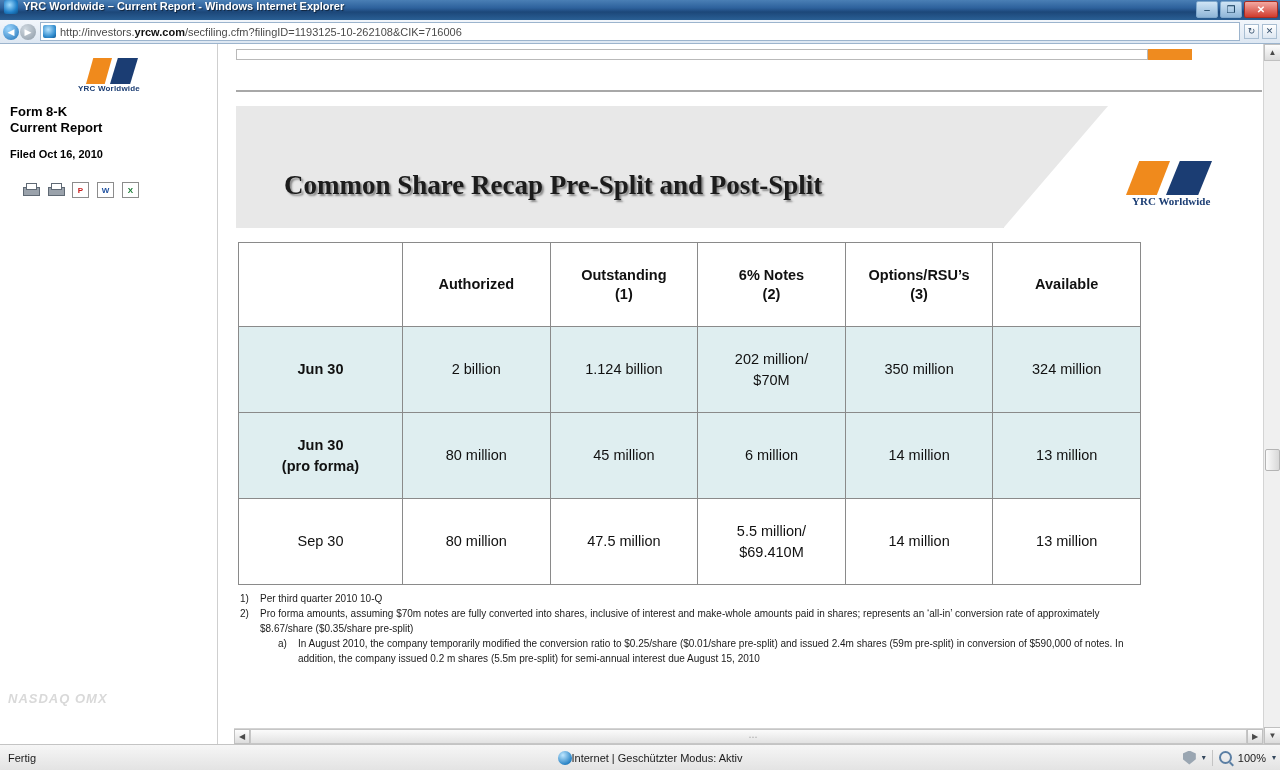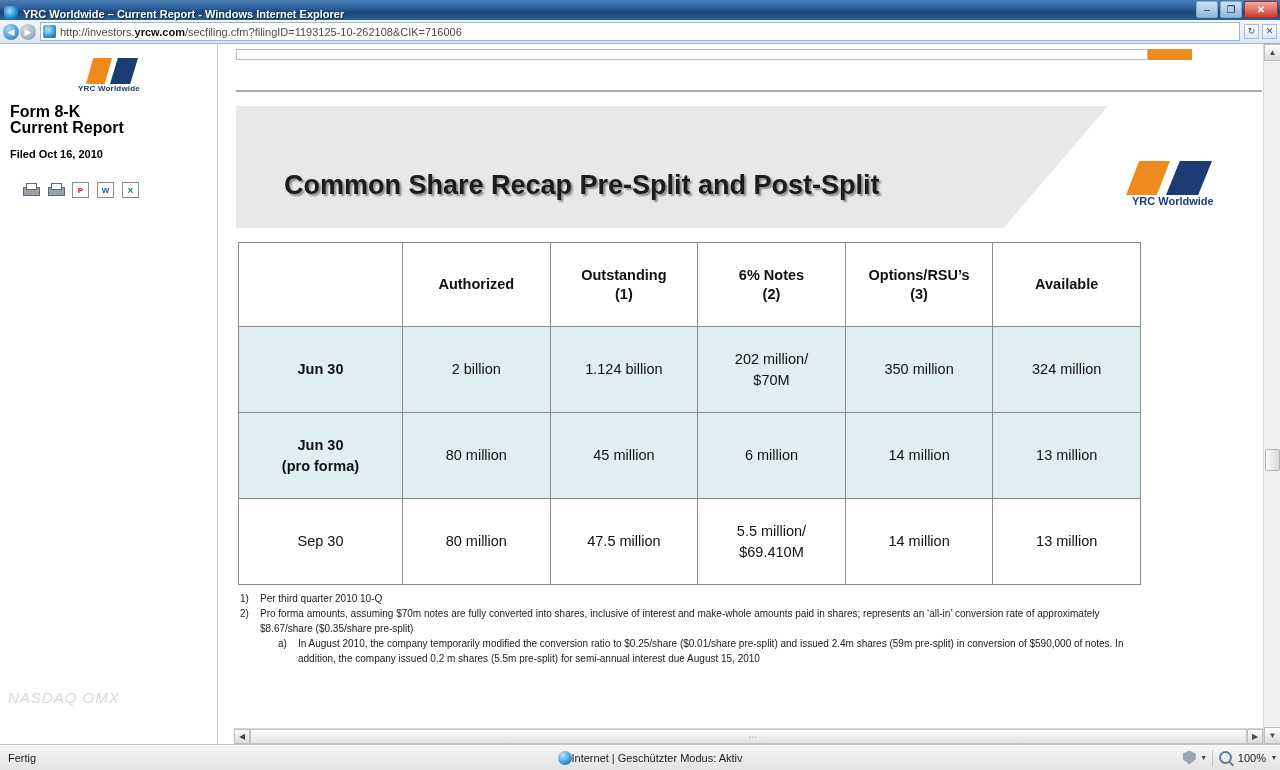--- a/index.html
+++ b/index.html
@@ -10,21 +10,21 @@
     font-family: "Liberation Sans", sans-serif;
     background: #ffffff;
   }
 
   
   .titlebar {
     height: 20px;
     background: linear-gradient(to bottom, #3a6ea5 0%, #2b5party 0%, #1f4f82 45%, #1a4472 100%);
     background: linear-gradient(to bottom, #4a7fb5 0%, #2d619c 40%, #1c4779 60%, #2a5f94 100%);
     display: flex;
-    align-items: flex-end;
+    align-items: flex-start;
     padding: 0 2px 0 4px;
     position: relative;
   }
   .titlebar .tb-icon {
     width: 14px; height: 14px;
     margin-right: 5px;
     border-radius: 2px;
     background: radial-gradient(circle at 40% 35%, #9fdcff 0%, #1f7fc8 60%, #0d4f85 100%);
     flex: none;
   }
@@ -143,21 +143,21 @@
     width: 28px; height: 26px;
     background: #1b3d73;
     clip-path: polygon(28% 0, 100% 0, 72% 100%, 0 100%);
   }
   .yrc-logo .lgtext {
     position: absolute; left: 6px; top: 26px;
     font-size: 8px; font-weight: bold; color: #1b3d73;
     letter-spacing: 0.2px;
   }
   .left-title {
-    font-size: 16px; font-weight: bold; color: #000;
+    font-size: 13px; font-weight: bold; color: #000;
     margin-top: 12px; line-height: 16px;
   }
   .left-sub {
     font-size: 11px; font-weight: bold; color: #000;
     margin-top: 12px;
   }
   .icon-row { display: flex; gap: 8px; margin-top: 22px; padding-left: 12px; }
   .doc-icon {
     width: 17px; height: 16px;
     position: relative;
@@ -177,22 +177,22 @@
     content: ""; position: absolute; left: 4px; top: 1px;
     width: 9px; height: 5px; background: #ffffff; border: 1px solid #5f6974;
   }
   .doc-icon.pdf { background: #ffffff; color: #c81c1c; }
   .doc-icon.word { background: #ffffff; color: #1d4f9e; }
   .doc-icon.excel { background: #ffffff; color: #1a7a34; }
 
   .nasdaq {
     position: absolute;
     left: 8px; bottom: 38px;
-    font-size: 15px;
-    font-weight: normal;
+    font-size: 13px;
+    font-weight: bold;
     font-style: italic;
     color: #d9d9d9;
     letter-spacing: 1px;
   }
 
   
   .content {
     flex: 1;
     position: relative;
     overflow: hidden;
@@ -221,20 +221,21 @@
   .hr-line {
     border-top: 2px solid #a8a8a8;
     margin: 30px 0 14px 0;
   }
 
   
   .banner {
     position: relative;
     height: 122px;
     margin-bottom: 14px;
+    font-family: Liberation Serif, serif;
   }
   .banner .shape {
     position: absolute;
     left: 0; top: 0;
     width: 872px; height: 122px;
     background: #e8e8e8;
     clip-path: polygon(0 0, 100% 0, 88% 100%, 0 100%);
     box-shadow: 2px 2px 3px rgba(0,0,0,0.18);
   }
   .banner .headline {

